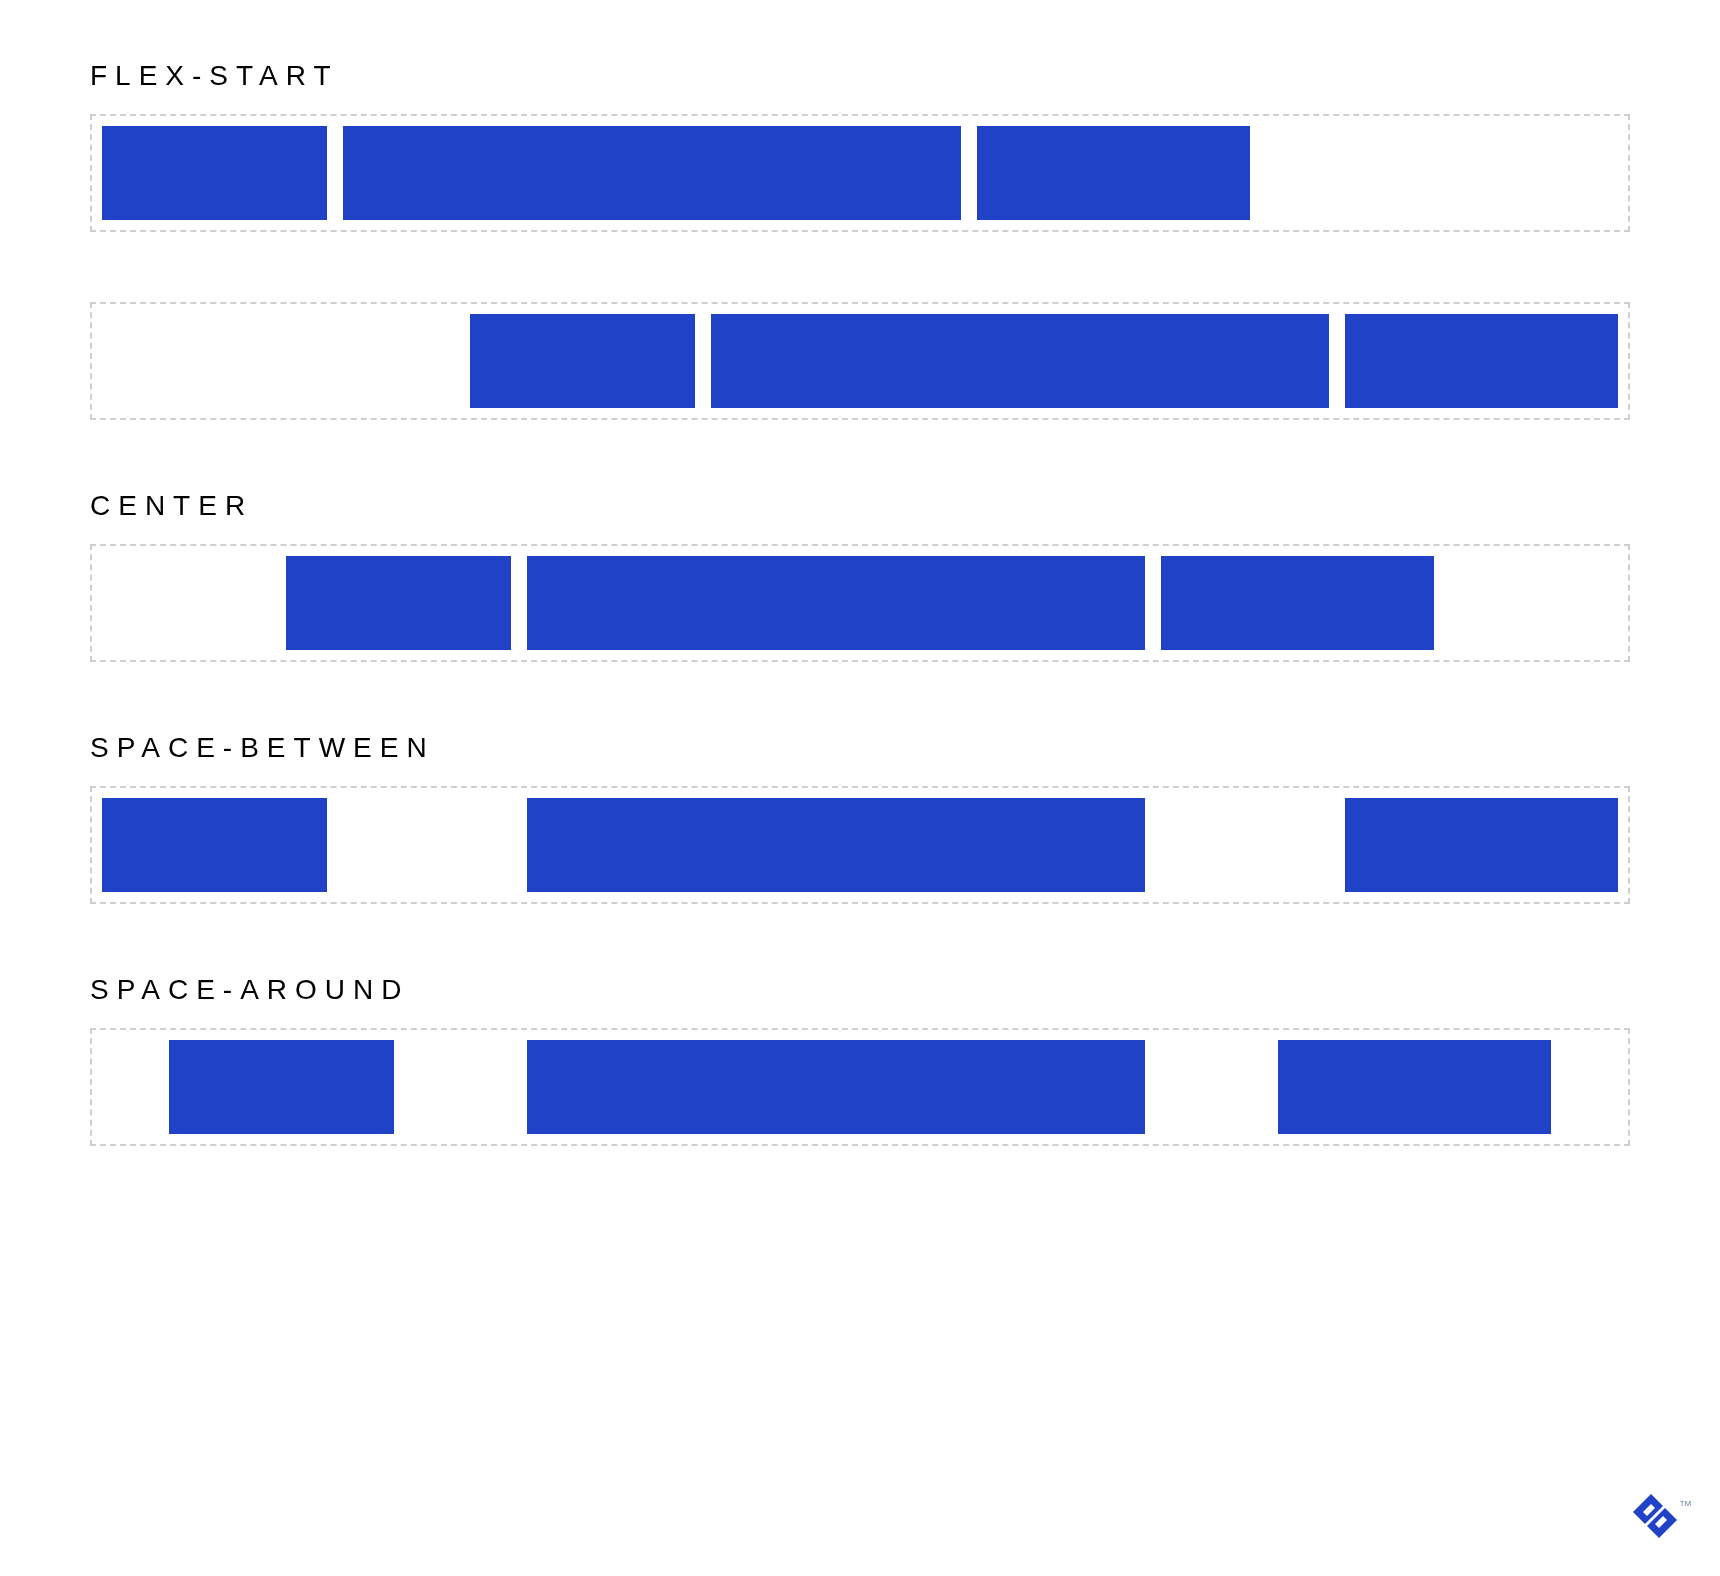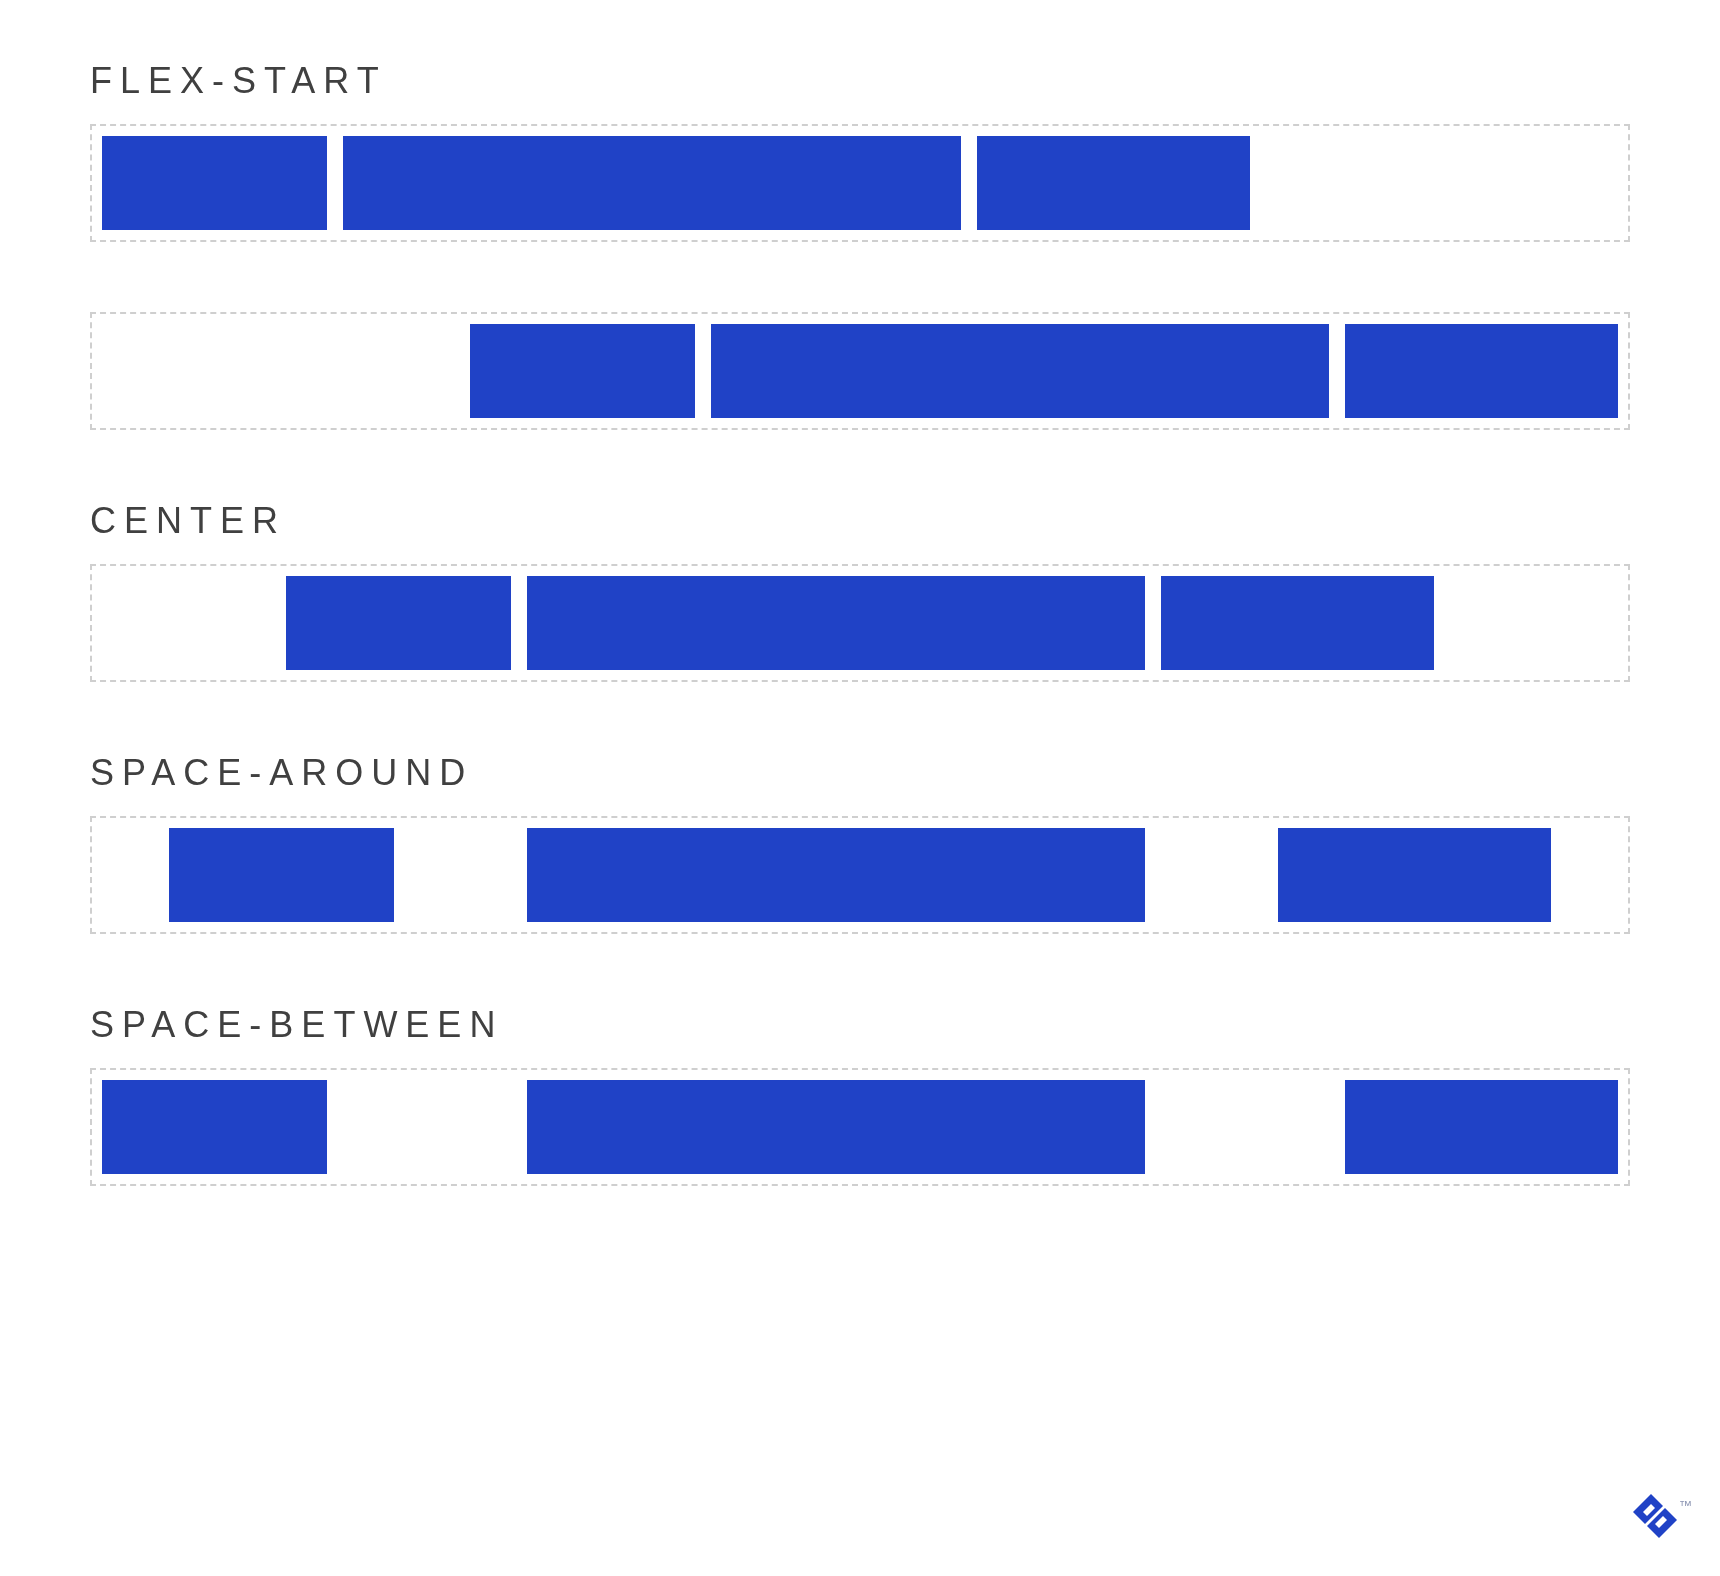--- a/index.html
+++ b/index.html
@@ -8,24 +8,24 @@
     height: 1576px;
     background: #ffffff;
     font-family: -apple-system, BlinkMacSystemFont, "Segoe UI", Helvetica, Arial, sans-serif;
     padding: 60px 90px 0 90px;
     position: relative;
   }
   .section {
     margin-bottom: 70px;
   }
   .label {
-    font-size: 36px;
+    font-size: 28px;
     font-weight: 500;
     letter-spacing: 8px;
-    color: #404040;
+    color: #000000;
     margin-bottom: 22px;
     text-transform: uppercase;
   }
   .container {
     border: 2px dashed #cfcfcf;
     padding: 10px;
     display: flex;
     height: 118px;
     gap: 16px;
   }
@@ -73,30 +73,30 @@
     </div>
     <div class="section">
       <div class="label">CENTER</div>
       <div class="container jc-center">
         <div class="box" style="width: 225px;"></div>
         <div class="box" style="width: 618px;"></div>
         <div class="box" style="width: 273px;"></div>
       </div>
     </div>
     <div class="section">
-      <div class="label">SPACE-AROUND</div>
-      <div class="container jc-space-around">
+      <div class="label">SPACE-BETWEEN</div>
+      <div class="container jc-space-between">
         <div class="box" style="width: 225px;"></div>
         <div class="box" style="width: 618px;"></div>
         <div class="box" style="width: 273px;"></div>
       </div>
     </div>
     <div class="section">
-      <div class="label">SPACE-BETWEEN</div>
-      <div class="container jc-space-between">
+      <div class="label">SPACE-AROUND</div>
+      <div class="container jc-space-around">
         <div class="box" style="width: 225px;"></div>
         <div class="box" style="width: 618px;"></div>
         <div class="box" style="width: 273px;"></div>
       </div>
     </div>
   </div>
 
 <div class="logo">
   <svg width="44" height="54" viewBox="0 0 44 54">
     <g fill="#2042c6">

